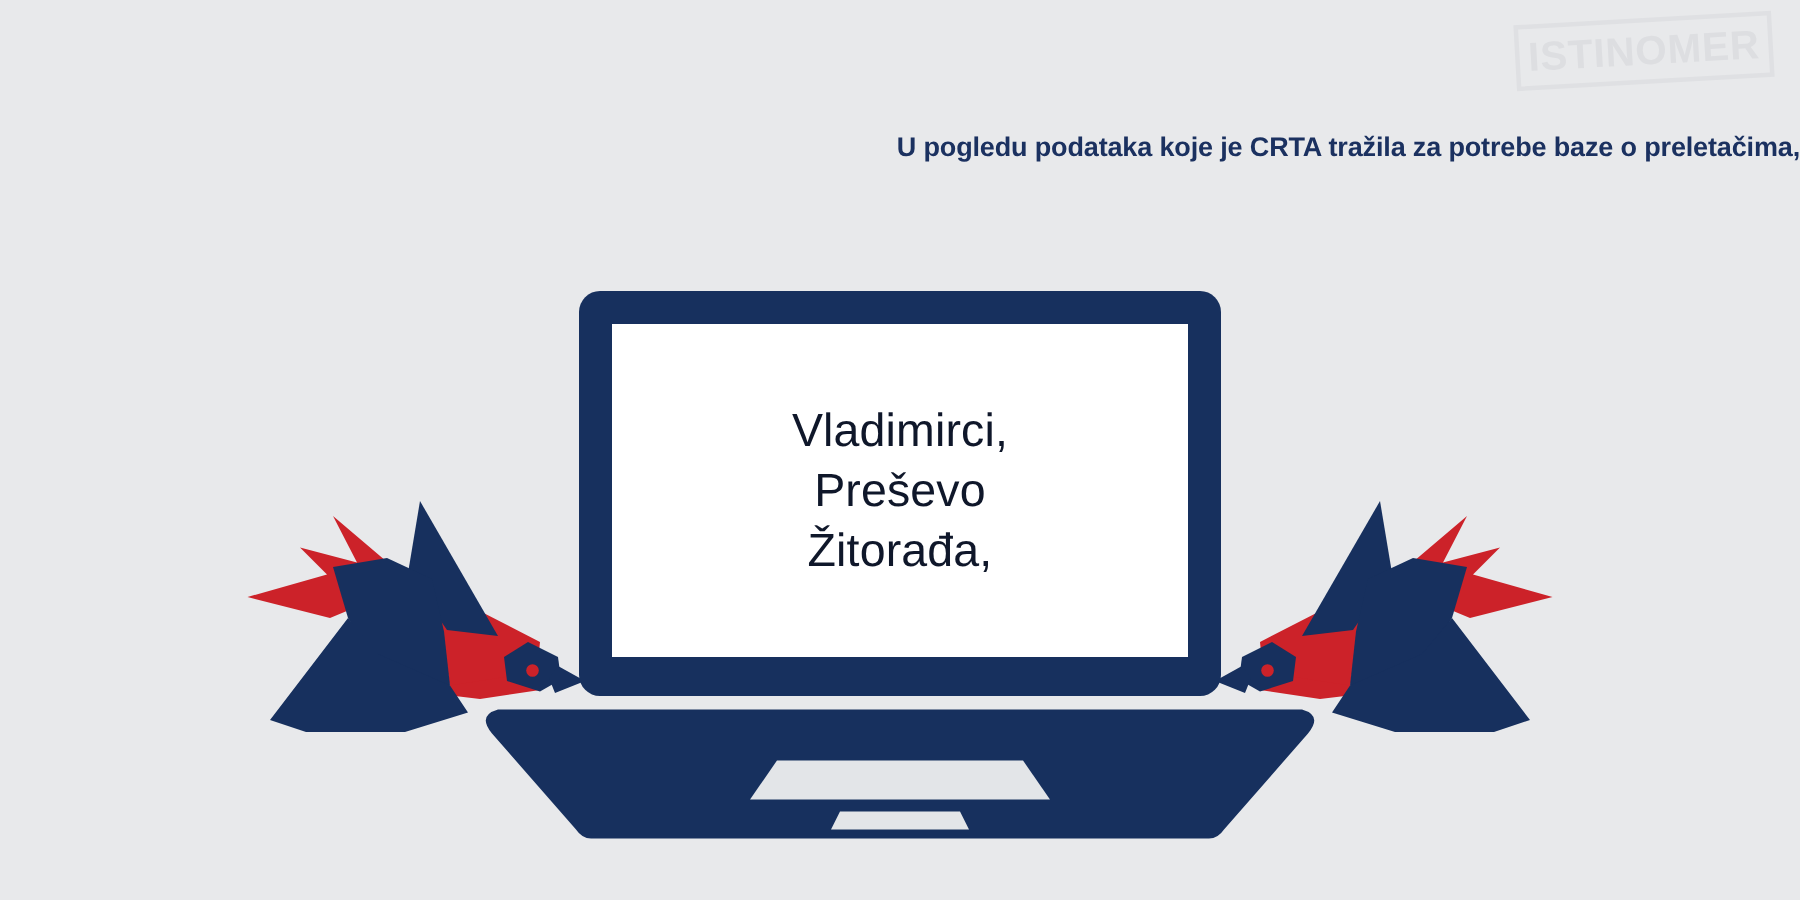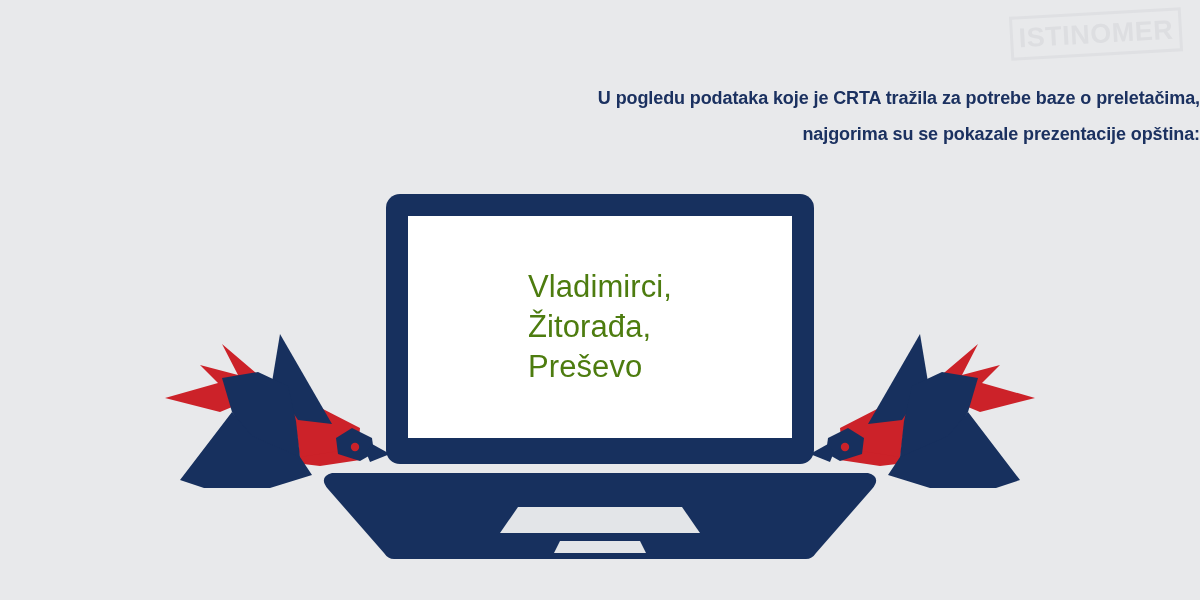--- a/index.html
+++ b/index.html
@@ -92,25 +92,26 @@
     left: 22px;
     top: 22px;
     right: 22px;
     bottom: 26px;
     background: #ffffff;
     display: flex;
     align-items: center;
     justify-content: center;
   }
   #screen-text {
-    color: #4d7c0f;
+    color: #0f172a;
     font-family: "Liberation Sans", sans-serif;
     font-weight: normal;
     font-size: 31px;
     line-height: 40px;
+    text-align: center;
     letter-spacing: 0.1px;
   }
   #screen-text .muni-line {
     display: block;
     white-space: nowrap;
   }
 
   
   #laptop-base {
     position: absolute;
@@ -136,21 +137,20 @@
 
 <div id="stage">
 
   <div id="watermark">
     <div class="stamp-frame"></div>
     <div class="stamp-text">ISTINOMER</div>
   </div>
 
   <div id="headline">
     <span class="hl-line">U pogledu podataka koje je CRTA tražila za potrebe baze o preletačima,</span>
-    <span class="hl-line">najgorima su se pokazale prezentacije opština:</span>
   </div>
 
   <div id="laptop">
 
     <div class="bird" id="bird-left">
       <svg width="230" height="190" viewBox="0 0 230 190" xmlns="http://www.w3.org/2000/svg">
 
         <polygon points="5,78 58,63 40,45 78,55 62,24 102,58 108,72 60,92" fill="#cc2229"></polygon>
 
         <polygon points="122,68 200,108 198,128 140,140 135,100" fill="#cc2229"></polygon>
@@ -182,22 +182,22 @@
         <polygon points="192,108 212,118 214,133 200,141 178,134 176,118" fill="#17305e"></polygon>
         <polygon points="212,124 230,134 210,142 206,132" fill="#17305e"></polygon>
         <circle cx="195" cy="127" r="4.2" fill="#cc2229"></circle>
       </svg>
     </div>
 
     <div id="screen-shell">
       <div id="screen-inner">
         <div id="screen-text">
           <span class="muni-line">Vladimirci,</span>
+          <span class="muni-line">Preševo</span>
           <span class="muni-line">Žitorađa,</span>
-          <span class="muni-line">Preševo</span>
         </div>
       </div>
     </div>
 
     <div id="laptop-base">
       <svg width="564" height="93" viewBox="0 0 564 93" xmlns="http://www.w3.org/2000/svg">
         <path d="M 76 2 Q 70 2 66 8 L 10 72 Q 0 84 14 88 L 550 88 Q 564 84 554 72 L 498 8 Q 494 2 488 2 Z" fill="#17305e" transform="scale(1,-1) translate(0,-90)"></path>
 
         <polygon points="200,36 364,36 382,62 182,62" fill="#e3e5e8"></polygon>
 

